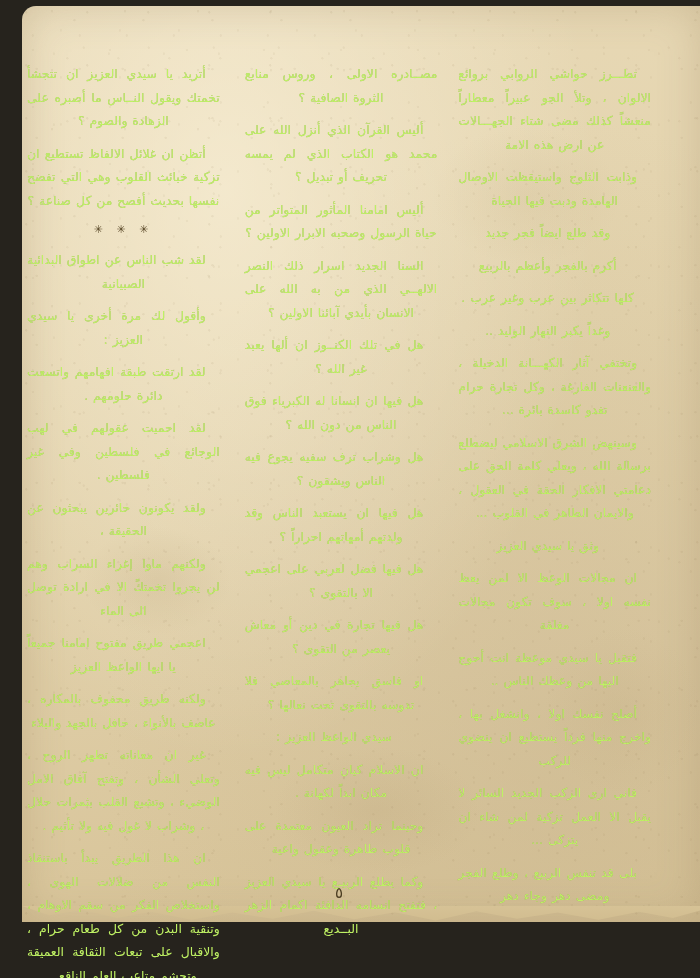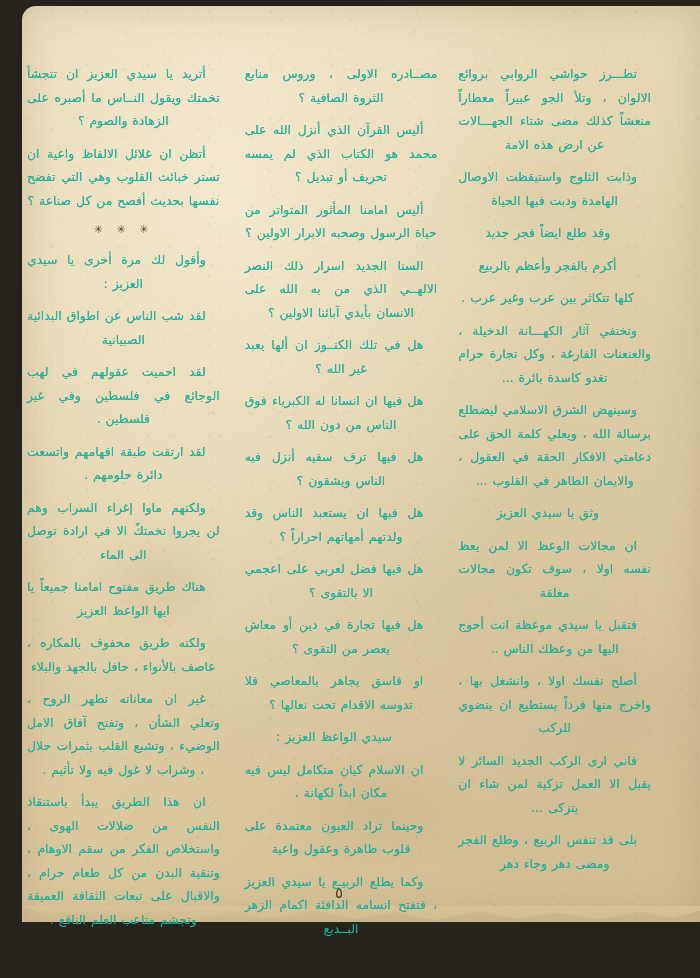--- a/index.html
+++ b/index.html
@@ -99,21 +99,21 @@
   }
 
   .col-right { padding-right: 16px; }
   .col-left  { padding-left: 12px; }
 
   .para {
     margin: 0 0 9px 0;
     font-family: "DejaVu Sans", sans-serif;
     font-size: 12.4px;
     line-height: 23.5px;
-    color: #14b8a6;
+    color: #bef264;
     text-align: justify;
     text-align-last: center;
     text-indent: 14px;
     letter-spacing: 0px;
     word-spacing: 1px;
     text-shadow: 0 0 .6px rgba(78,63,35,.45);
   }
 
   .para.no-indent { text-indent: 0; }
 
@@ -171,59 +171,61 @@
   <div id="paper-bottom-edge"></div>
 
   <div id="columns">
 
     <div class="column col-left">
       <p class="para">تطـــرز حواشي الروابي بروائع الالوان ، وتلأ الجو عبيراً معطاراً منعشاً كذلك مضى شتاء الجهـــالات عن ارض هذه الامة</p>
       <p class="para">وذابت الثلوج واستيقظت الاوصال الهامدة ودبت فيها الحياة</p>
       <p class="para">وقد طلع ايضاً فجر جديد</p>
       <p class="para">أكرم بالفجر وأعظم بالربيع</p>
       <p class="para">كلها تتكاثر بين عرب وغير عرب .</p>
+      <p class="para">وغداً يكبر النهار الوليد ..</p>
       <p class="para">وتختفي آثار الكهـــانة الدخيلة ، والعنعنات الفارغة ، وكل تجارة حرام تغدو كاسدة بائرة ...</p>
       <p class="para">وسينهض الشرق الاسلامي ليضطلع برسالة الله ، ويعلي كلمة الحق على دعامتي الافكار الحقة في العقول ، والايمان الطاهر في القلوب ...</p>
       <p class="para">وثق يا سيدي العزيز</p>
       <p class="para">ان مجالات الوعظ الا لمن يعظ نفسه اولا ، سوف تكون مجالات مغلقة</p>
       <p class="para">فتقبل يا سيدي موعظة انت أحوج اليها من وعظك الناس ..</p>
       <p class="para">أصلح نفسك اولا ، وانشغل بها ، واخرج منها فرداً يستطيع ان ينضوي للركب</p>
       <p class="para">فاني ارى الركب الجديد السائر لا يقبل الا العمل تزكية لمن شاء ان يتزكى ...</p>
       <p class="para">بلى قد تنفس الربيع ، وطلع الفجر ومضى دهر وجاء دهر</p>
 
     </div>
 
     <div class="column col-middle">
       <p class="para no-indent">مصــادره الاولى ، وروس منابع الثروة الصافية ؟</p>
       <p class="para">أليس القرآن الذي أنزل الله على محمد هو الكتاب الذي لم يمسه تحريف أو تبديل ؟</p>
       <p class="para">أليس امامنا المأثور المتواتر من حياة الرسول وصحبه الابرار الاولين ؟</p>
       <p class="para">السنا الجديد اسرار ذلك النصر الالهــي الذي من به الله على الانسان بأيدي آبائنا الاولين ؟</p>
       <p class="para">هل في تلك الكنــوز ان ألها يعبد غير الله ؟</p>
       <p class="para">هل فيها ان انسانا له الكبرياء فوق الناس من دون الله ؟</p>
-      <p class="para">هل فيها ترف سفيه أنزل فيه الناس ويشقون ؟</p>
+      <p class="para">هل وشراب ترف سفيه يجوع فيه الناس ويشقون ؟</p>
       <p class="para">هل فيها ان يستعبد الناس وقد ولدتهم أمهاتهم احراراً ؟</p>
       <p class="para">هل فيها فضل لعربي على اعجمي الا بالتقوى ؟</p>
       <p class="para">هل فيها تجارة في دين أو معاش يعصر من التقوى ؟</p>
-      <p class="para">او فاسق يجاهر بالمعاصي فلا تدوسه الاقدام تحت نعالها ؟</p>
+      <p class="para">او فاسق يجاهر بالمعاصي فلا تدوسه بالتقوى تحت نعالها ؟</p>
       <p class="para">سيدي الواعظ العزيز :</p>
       <p class="para">ان الاسلام كيان متكامل ليس فيه مكان ابداً لكهانة .</p>
       <p class="para">وحينما تراد العيون معتمدة على قلوب طاهرة وعقول واعية</p>
       <p class="para">وكما يطلع الربيـع يا سيدي العزيز ، فتفتح انسامه الدافئة اكمام الزهر البــديع</p>
     </div>
 
     <div class="column col-right">
       <p class="para">أتريد يا سيدي العزيز ان تتجشأ تخمتك ويقول النــاس ما أصبره على الزهادة والصوم ؟</p>
-      <p class="para">أتظن ان غلائل الالفاظ واعية ان تستر خبائث القلوب وهي التي تفضح نفسها بحديث أفصح من كل صناعة ؟</p>
+      <p class="para">أتظن ان غلائل الالفاظ تستطيع ان تزكية خبائث القلوب وهي التي تفضح نفسها بحديث أفصح من كل صناعة ؟</p>
       <div class="stars">✳ ✳ ✳</div>
+      <p class="para">لقد شب الناس عن اطواق البدائية الصبيانية</p>
       <p class="para">وأقول لك مرة أخرى يا سيدي العزيز :</p>
-      <p class="para">لقد شب الناس عن اطواق البدائية الصبيانية</p>
+      <p class="para">لقد ارتقت طبقة افهامهم واتسعت دائرة حلومهم .</p>
       <p class="para">لقد احميت عقولهم في لهب الوجائع في فلسطين وفي غير فلسطين .</p>
-      <p class="para">لقد ارتقت طبقة افهامهم واتسعت دائرة حلومهم .</p>
+      <p class="para">ولقد يكونون حائرين يبحثون عن الحقيقة ،</p>
       <p class="para">ولكنهم ماوا إغراء السراب وهم لن يجروا تخمتكً الا في ارادة توصل الى الماء</p>
-      <p class="para">هناك طريق مفتوح امامنا جميعاً يا ايها الواعظ العزيز</p>
+      <p class="para">اعجمي طريق مفتوح امامنا جميعاً يا ايها الواعظ العزيز</p>
       <p class="para">ولكنه طريق محفوف بالمكاره ، عاصف بالأنواء ، حافل بالجهد والبلاء</p>
       <p class="para">غير ان معاناته تطهر الروح ، وتعلي الشأن ، وتفتح آفاق الامل الوضيء ، وتشبع القلب بثمرات حلال ، وشراب لا غول فيه ولا تأثيم .</p>
       <p class="para">ان هذا الطريق يبدأ باستنقاذ النفس من ضلالات الهوى ، واستخلاص الفكر من سقم الاوهام ، وتنقية البدن من كل طعام حرام ، والاقبال على تبعات الثقافة العميقة وتجشم متاعب العلم الناقع .</p>
 
     </div>
 
   </div>
 
   <div id="folio">٥</div>
 

